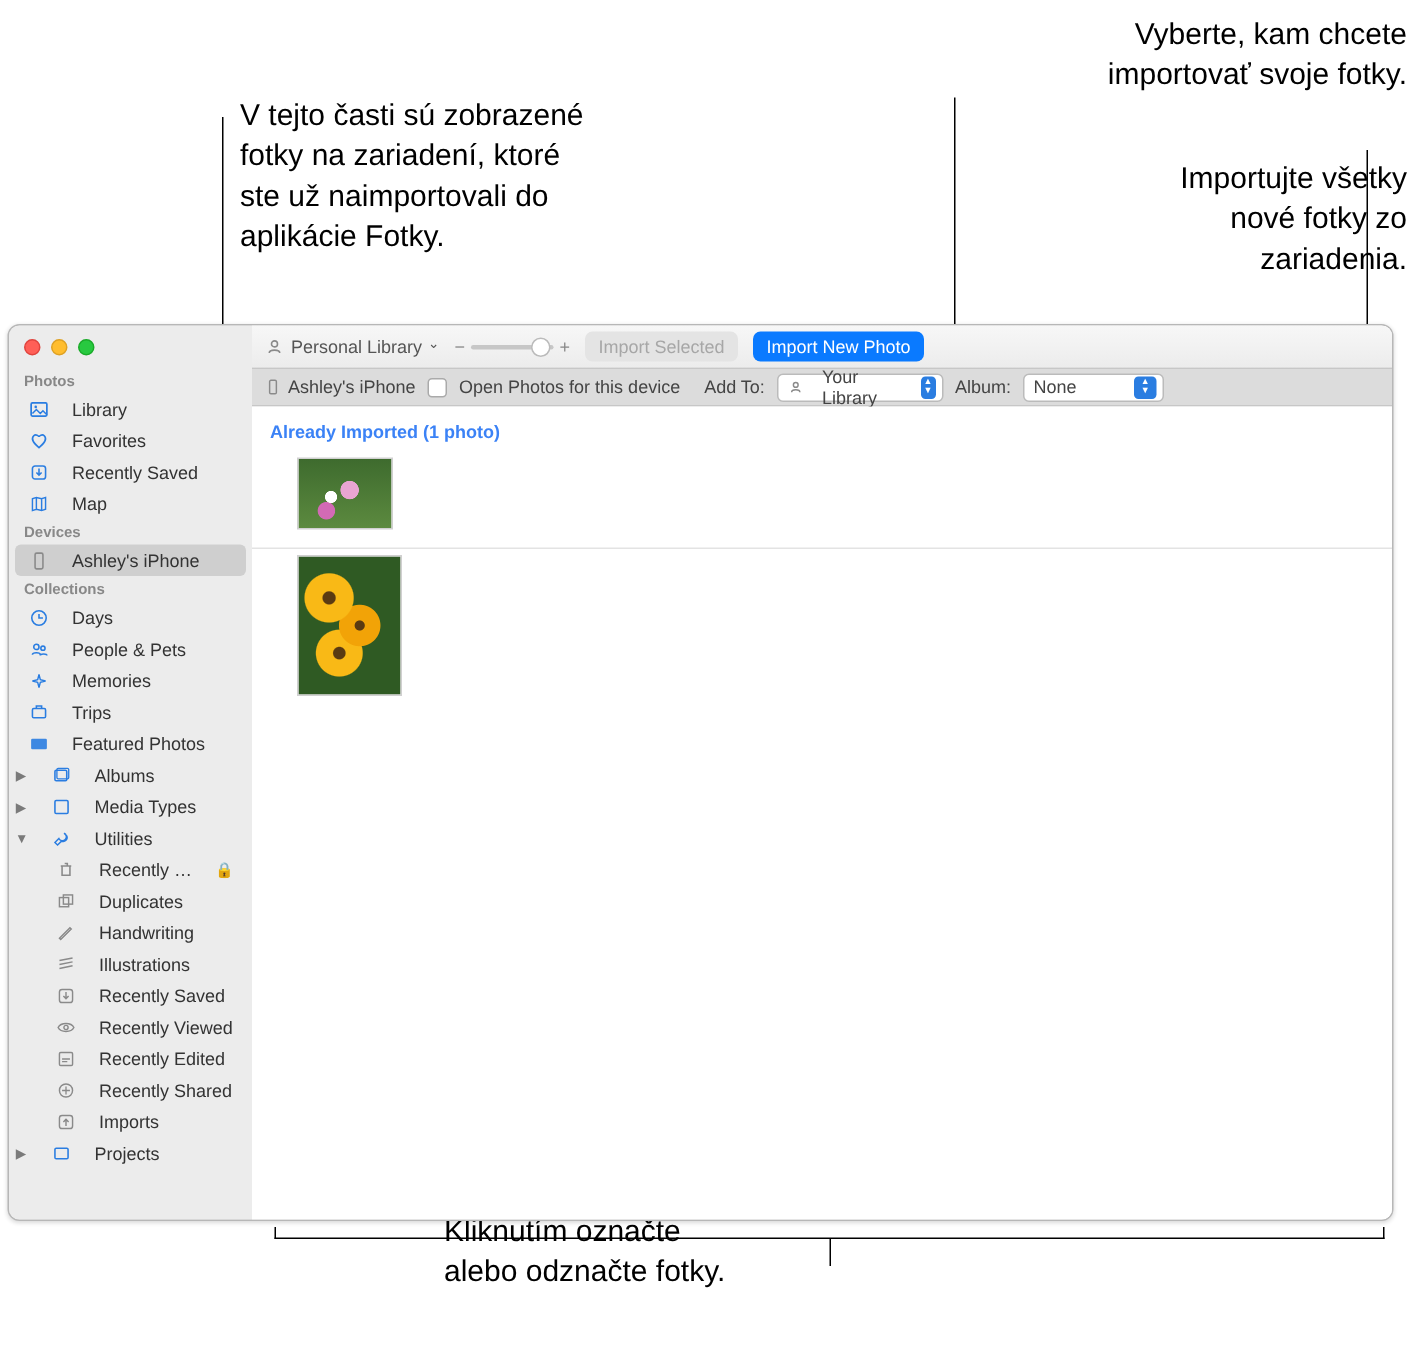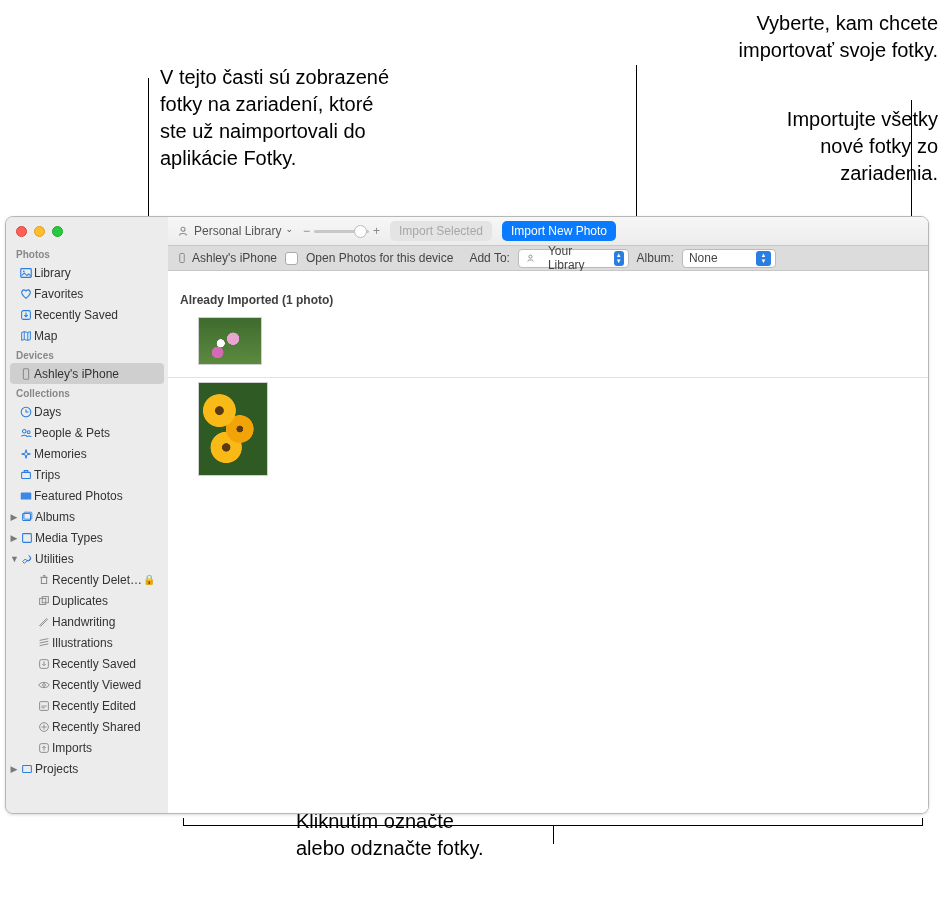--- a/index.html
+++ b/index.html
@@ -65,21 +65,21 @@
   .sb-header {
     font-size: 10px;
     color: #888;
     padding: 4px 10px 2px 10px;
     font-weight: 600;
   }
   .sb-item {
     display: flex;
     align-items: center;
     padding: 3px 8px 3px 12px;
-    gap: 1px;
+    gap: 15px;
     color: #333;
   }
   .sb-item.selected {
     background: #cfcfcf;
     border-radius: 4px;
     margin: 0 4px;
     padding-left: 8px;
   }
   .sb-item.sub { padding-left: 30px; }
   .sb-item .disclosure {
@@ -148,21 +148,21 @@
     background:#2a7de1; color:#fff; border-radius:3px; width:15px; height:15px;
     display:flex; flex-direction:column; align-items:center; justify-content:center; font-size:6px; line-height:6px;
   }
   .popup.wide { flex:0 0 94px; }
   .popup.wide2 { flex:0 0 94px; }
 
   .content {
     flex:1; overflow:auto; background:#fff;
   }
   .section-title {
-    font-size:12px; font-weight:600; color:#404040; padding:10px 0 6px 12px;margin-top:12px;
+    font-size:12px; font-weight:600; color:#3b82f6; padding:10px 0 6px 12px;
   }
   .thumb-row {
     display:flex; padding:4px 0 12px 30px; gap:14px;
   }
   .thumb {
     border:1px solid #d0d0d0; background:#ddd;
   }
   .thumb.small { width:64px; height:48px;}
   .thumb.big { width:70px; height:94px;}
   .divider { border-top:1px solid #e3e3e3; }

